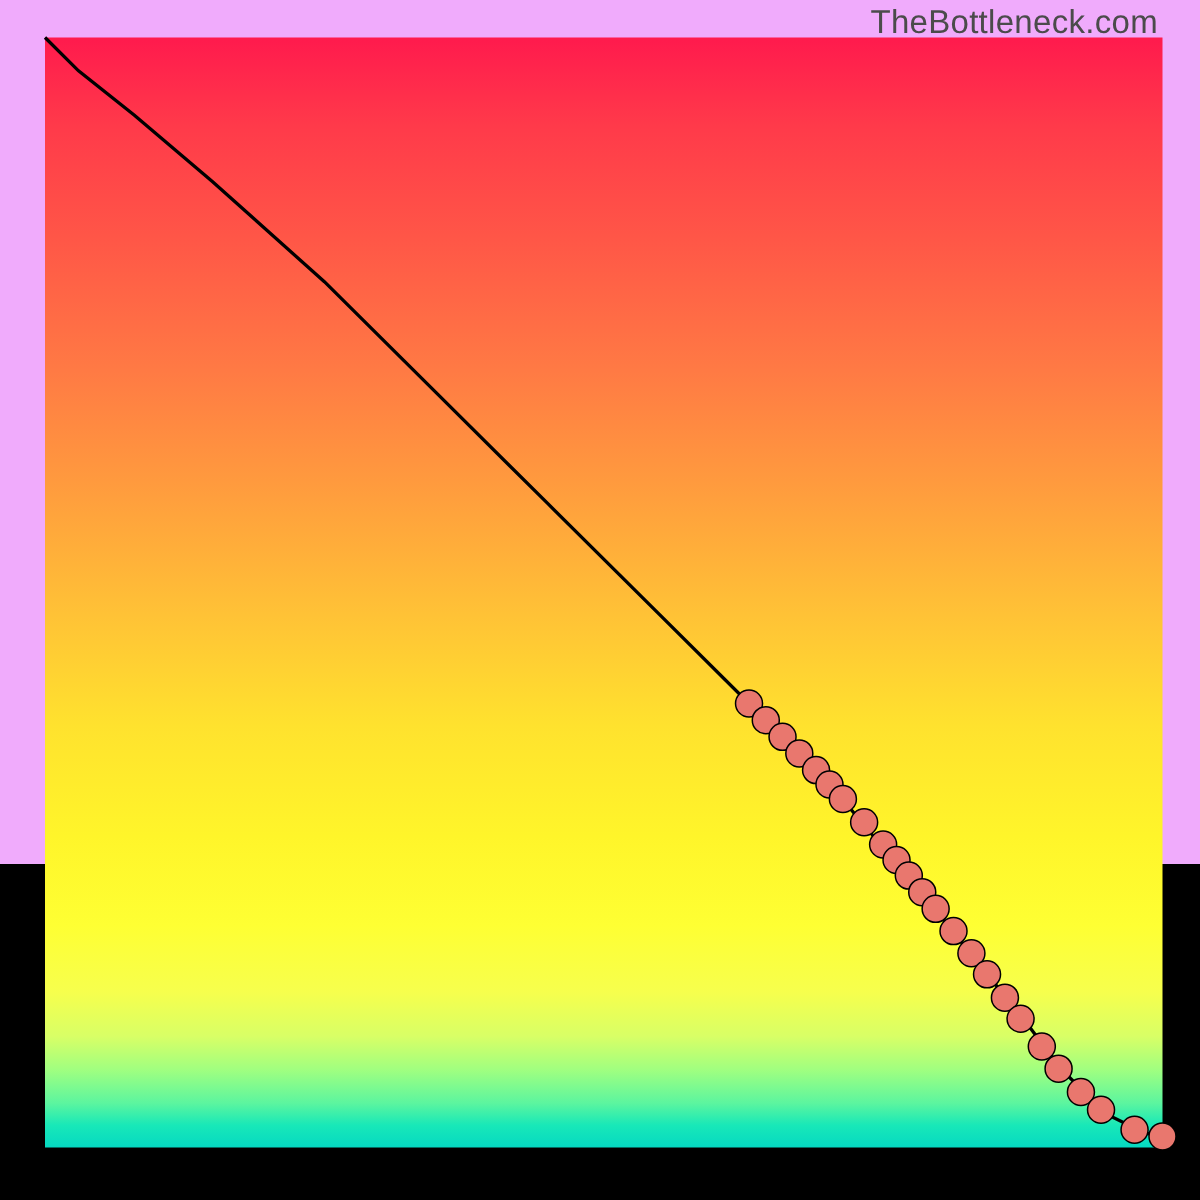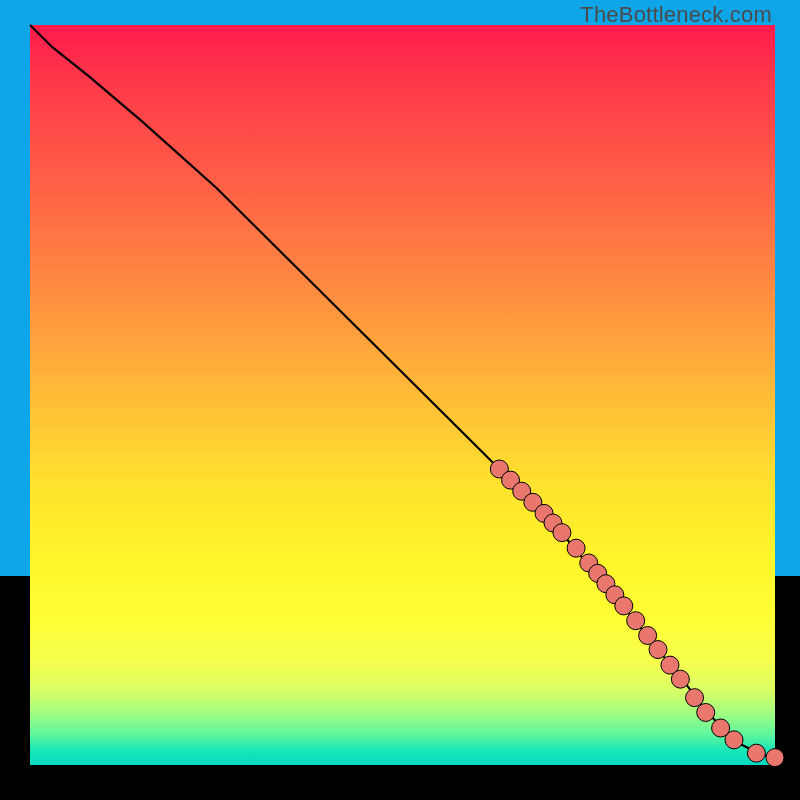--- a/index.html
+++ b/index.html
@@ -8,21 +8,21 @@
     background: #000;
     width: 800px;
     height: 800px;
     overflow: hidden;
     font-family: Arial, Helvetica, sans-serif;
   }
   .frame {
     position: relative;
     width: 800px;
     height: 576px;
-    background: #0ea5e9;
+    background: #f0abfc;
   }
   .plot-area {
     position: absolute;
     left: 30px;
     top: 25px;
     width: 745px;
     height: 740px;
     
     background: linear-gradient(to bottom,
       #ff1a4d 0%,

